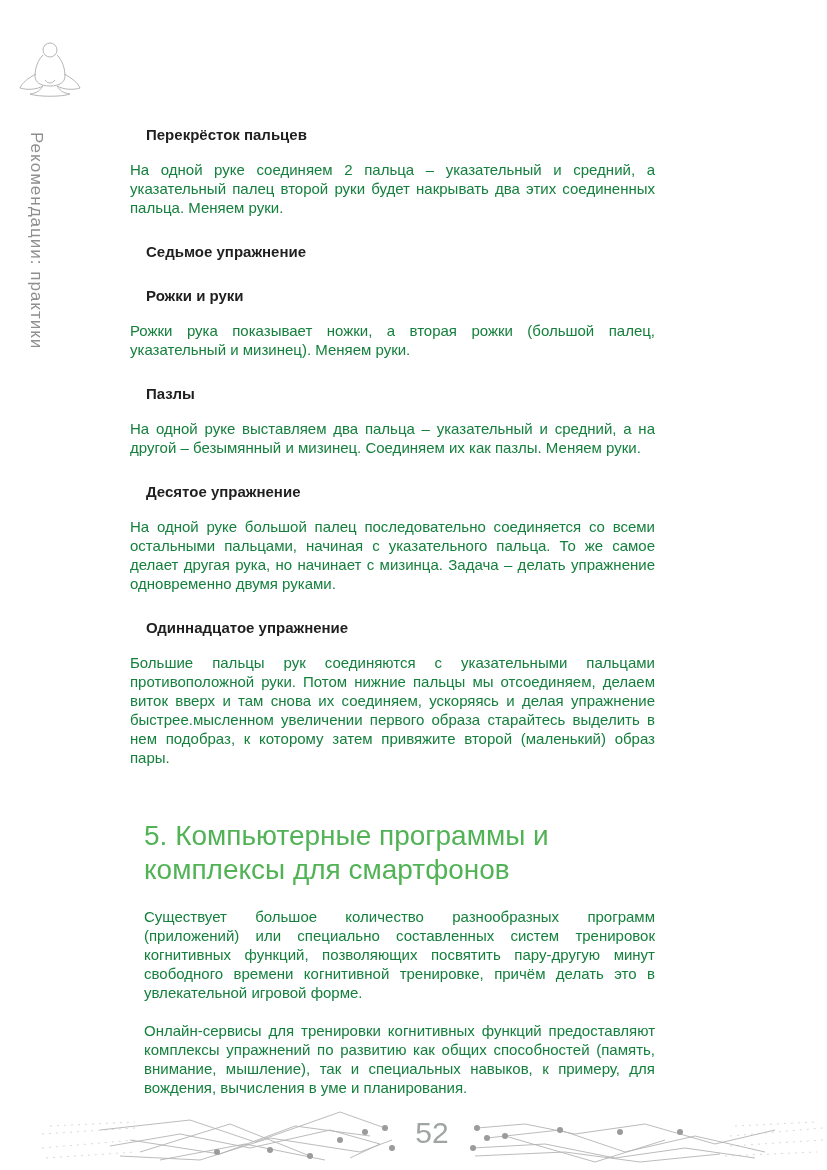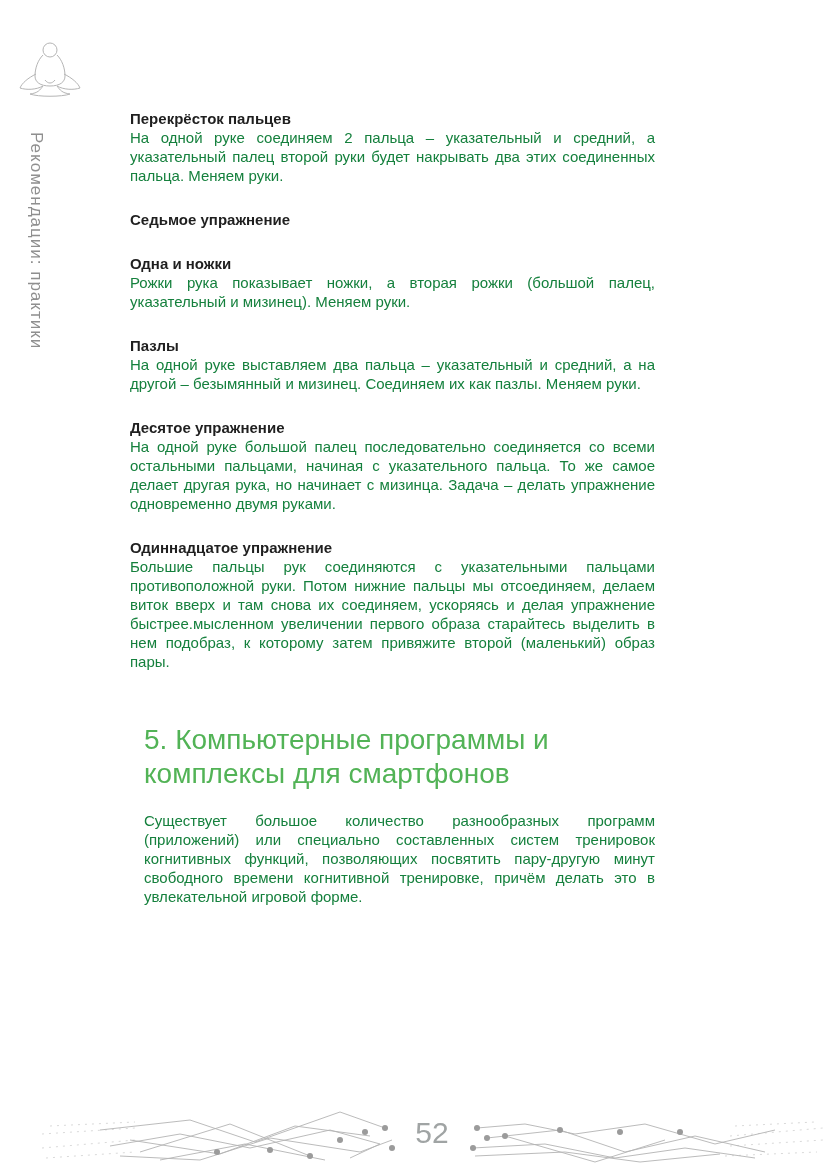--- a/index.html
+++ b/index.html
@@ -29,21 +29,21 @@
 
   
   .content {
     position: absolute;
     left: 130px;
     top: 109px;
     width: 525px;
   }
   .block { margin: 0 0 25px 0; }
   .block h3 {
-    margin: 0;
+    margin: 16px;
     font-size: 15px;
     font-weight: bold;
     line-height: 19px;
     color: #1f1f1f;
   }
   .block p, .chapter p {
     margin: 0;
     font-size: 15px;
     line-height: 19px;
     text-align: justify;
@@ -98,21 +98,21 @@
     <section class="block">
       <h3>Перекрёсток пальцев</h3>
       <p>На одной руке соединяем 2 пальца – указательный и средний, а указательный палец второй руки будет накрывать два этих соединенных пальца. Меняем руки.</p>
     </section>
 
     <section class="block">
       <h3>Седьмое упражнение</h3>
     </section>
 
     <section class="block">
-      <h3>Одна и ножки</h3>
+      <h3>Рожки и руки</h3>
       <p>Рожки рука показывает ножки, а вторая рожки (большой палец, указательный и мизинец). Меняем руки.</p>
     </section>
 
     <section class="block">
       <h3>Пазлы</h3>
       <p>На одной руке выставляем два пальца – указательный и средний, а на другой – безымянный и мизинец. Соединяем их как пазлы. Меняем руки.</p>
     </section>
 
     <section class="block">
       <h3>Десятое упражнение</h3>
@@ -123,20 +123,21 @@
       <h3>Одиннадцатое упражнение</h3>
       <p>Большие пальцы рук соединяются с указательными пальцами противоположной руки. Потом нижние пальцы мы отсоединяем, делаем виток вверх и там снова их соединяем, ускоряясь и делая упражнение быстрее.мысленном увеличении первого образа старайтесь выделить в нем подобраз, к которому затем привяжите второй (маленький) образ пары.</p>
     </section>
 
     <div class="chapter">
       <h1 class="chapter-title">
         <span>5. Компьютерные программы и</span>
         <span>комплексы для смартфонов</span>
       </h1>
       <p>Существует большое количество разнообразных программ (приложений) или специально составленных систем тренировок когнитивных функций, позволяющих посвятить пару-другую минут свободного времени когнитивной тренировке, причём делать это в увлекательной игровой форме.</p>
+      <p>Онлайн-сервисы для тренировки когнитивных функций предоставляют комплексы упражнений по развитию как общих способностей (память, внимание, мышление), так и специальных навыков, к примеру, для вождения, вычисления в уме и планирования.</p>
     </div>
 
   </div>
 
   <div class="footer">
 
     <svg class="footer-deco left" width="360" height="70" viewBox="0 0 360 70">
       <g stroke="#cfcfcf" stroke-width="0.8" fill="none" stroke-dasharray="2,5">
         <path d="M2 34 L 95 28"></path>
         <path d="M2 48 L 95 40"></path>

